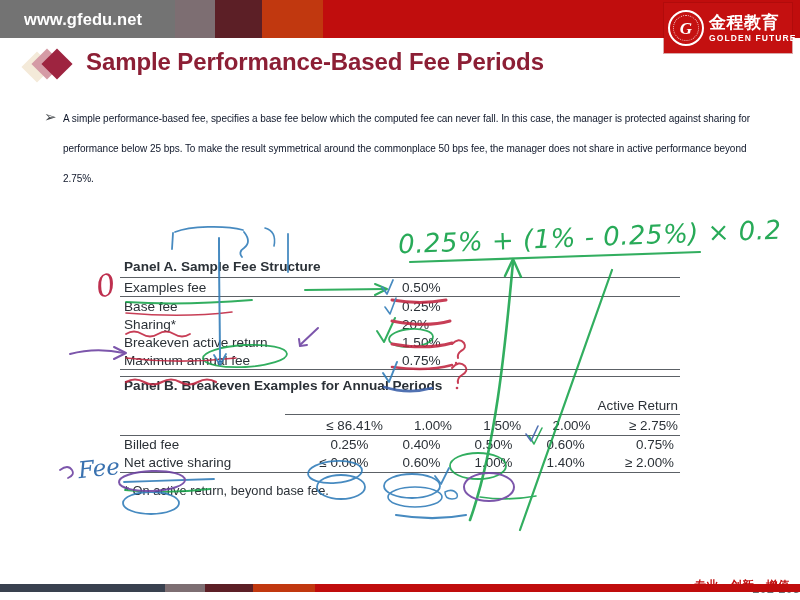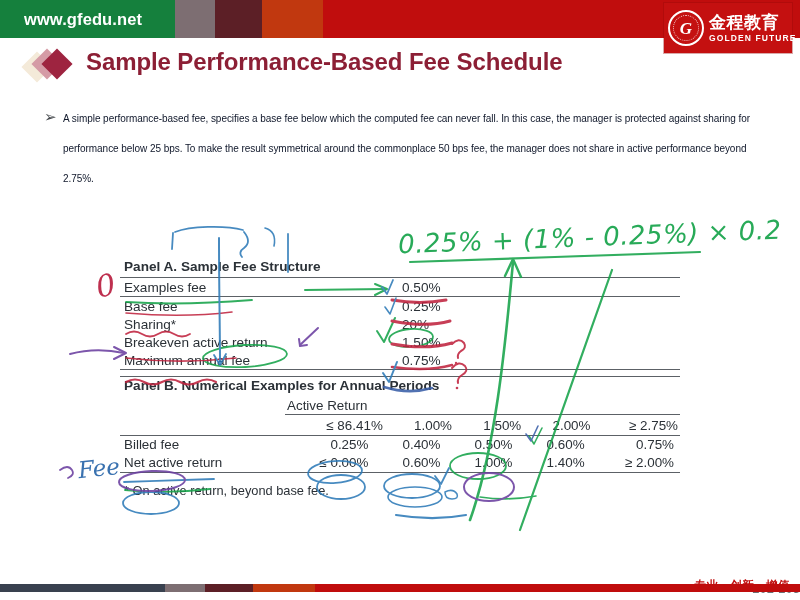--- a/index.html
+++ b/index.html
@@ -143,21 +143,21 @@
   #panelB { margin-top: 6px; }
   table.numb { width: 100%; border-collapse: collapse; }
   table.numb td, table.numb th {
     font-size: 13.4px; color: #2b3137;
     padding: 1.5px 2px;
     font-weight: normal;
   }
   table.numb td.rlabel { text-align: left; padding-left: 4px; white-space: nowrap; }
   table.numb td.num, table.numb th.num { text-align: right; padding-right: 6px; white-space: nowrap; }
   th.hdr-center {
-    text-align: left; font-weight: bold; font-size: 13.4px; margin-top: 20px;
+    text-align: right; font-weight: bold; font-size: 13.4px; margin-top: 20px;
   }
   th.colhdr { text-align: right; font-weight: bold; padding-right: 6px; }
   .hdr-rule-span { border-top: 1.2px solid #5c6166; }
   #footnote {
     font-size: 12.8px; color: #2b3137;
     padding: 10px 0 0 4px;
   }
 
   
   #ink {
@@ -212,21 +212,21 @@
     color: #c00d0d; letter-spacing: .5px;
     white-space: nowrap;
   }
 </style>
 </head>
 <body>
 
 <div id="slide">
 
   <div id="topbar">
-    <div class="bar-seg" id="url-seg" style="background: #15803d; width: 178px;">
+    <div class="bar-seg" id="url-seg" style="background: #737373; width: 178px;">
       <span id="url-text">www.gfedu.net</span>
     </div>
     <div class="bar-seg" style="background: rgb(125, 110, 114); width: 40px;"></div>
     <div class="bar-seg" style="background: rgb(92, 31, 38); width: 48px;"></div>
     <div class="bar-seg" style="background: rgb(193, 56, 15); width: 62px;"></div>
     <div class="bar-seg" style="background: rgb(192, 13, 13); width: 485px;"></div>
   </div>
 
   <div id="logo-block" style="background: rgb(196, 16, 16);">
     <div id="logo-seal">
@@ -237,21 +237,21 @@
       <div id="logo-en">GOLDEN FUTURE</div>
     </div>
   </div>
 
   <div id="title-row">
     <div id="diamonds">
       <div class="dmd" id="dmd-1" style="background: rgb(244, 234, 217);"></div>
       <div class="dmd" id="dmd-2" style="background: rgb(213, 155, 166);"></div>
       <div class="dmd" id="dmd-3" style="background: rgb(158, 36, 64);"></div>
     </div>
-    <div id="slide-title" style="color: rgb(140, 31, 53);">Sample Performance-Based Fee Schedule</div>
+    <div id="slide-title" style="color: rgb(140, 31, 53);">Sample Performance-Based Fee Periods</div>
   </div>
 
   <div id="body-block">
     <span id="bullet-arrow">➢</span>
     <p id="body-text">A simple performance-based fee, specifies a base fee below which the computed fee can never fall. In this case, the manager is protected against sharing for performance below 25 bps. To make the result symmetrical around the commonplace 50 bps fee, the manager does not share in active performance beyond 2.75%.</p>
   </div>
 
   <div id="panels">
 
     <div id="panelA">
@@ -284,21 +284,21 @@
             <td class="lbl">Maximum annual fee</td>
             <td class="val">0.75%</td>
           </tr>
         </tbody>
       </table>
       <div class="rule-heavy"></div>
     </div>
 
     <div id="panelB">
       <div class="rule-heavy"></div>
-      <div class="panel-title">Panel B. Numerical Examples for Annual Periods</div>
+      <div class="panel-title">Panel B. Breakeven Examples for Annual Periods</div>
       <table class="numb">
         <tbody>
           <tr>
             <td style="width:165px"></td>
             <th class="hdr-center" colspan="5">Active Return</th>
           </tr>
           <tr>
             <td style="padding:0"></td>
             <td colspan="5" class="hdr-rule-span" style="padding:0;height:2px"></td>
           </tr>
@@ -317,21 +317,21 @@
         <tbody>
           <tr>
             <td class="rlabel" style="width:165px">Billed fee</td>
             <td class="num">0.25%</td>
             <td class="num">0.40%</td>
             <td class="num">0.50%</td>
             <td class="num">0.60%</td>
             <td class="num">0.75%</td>
           </tr>
           <tr>
-            <td class="rlabel">Net active return</td>
+            <td class="rlabel">Net active sharing</td>
             <td class="num">≤ 0.00%</td>
             <td class="num">0.60%</td>
             <td class="num">1.00%</td>
             <td class="num">1.40%</td>
             <td class="num">≥ 2.00%</td>
           </tr>
         </tbody>
       </table>
       <div class="rule-heavy"></div>
       <div id="footnote">* On active return, beyond base fee.</div>

